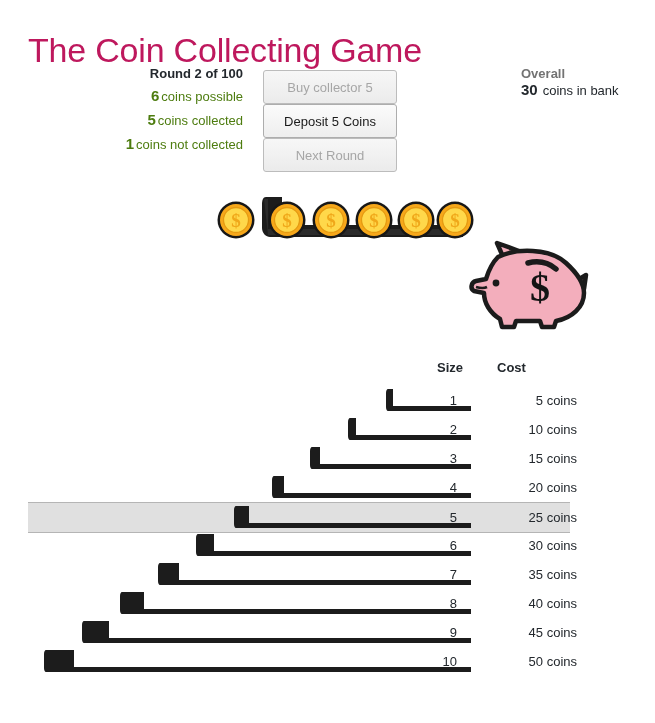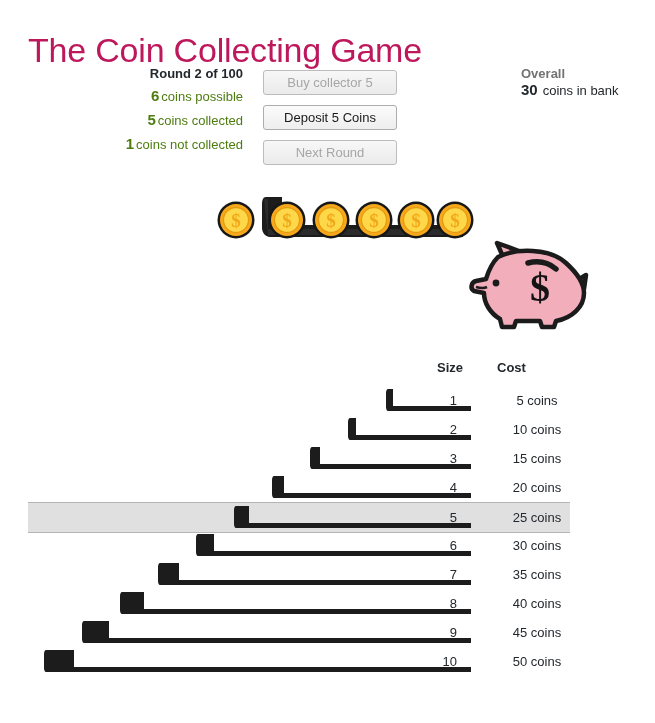--- a/index.html
+++ b/index.html
@@ -60,22 +60,22 @@
   #button-panel {
     position: absolute;
     left: 263px;
     top: 70px;
     width: 134px;
   }
   .game-button {
     display: block;
     box-sizing: border-box;
     width: 134px;
-    height: 25px;
-    margin-bottom: 10px;
+    height: 34px;
+    margin-bottom: 0;
     border: 1px solid #adadad;
     border-radius: 3px;
     background: linear-gradient(#fbfbfb, #eeeeee);
     font-family: "Liberation Sans", sans-serif;
     font-size: 13px;
     text-align: center;
     line-height: 23px;
     color: #1a1a1a;
     padding: 0;
     cursor: pointer;
@@ -173,21 +173,21 @@
     width: 20px;
     text-align: right;
     font-size: 13px;
     color: #23282d;
     line-height: 29px;
   }
   .row-cost {
     position: absolute;
     left: 469px;
     width: 80px;
-    text-align: center;
+    text-align: right;
     font-size: 13px;
     color: #23282d;
     line-height: 29px;
   }
   .row-collector {
     position: absolute;
     top: 2px;
     height: 26px;
   }
 </style>

